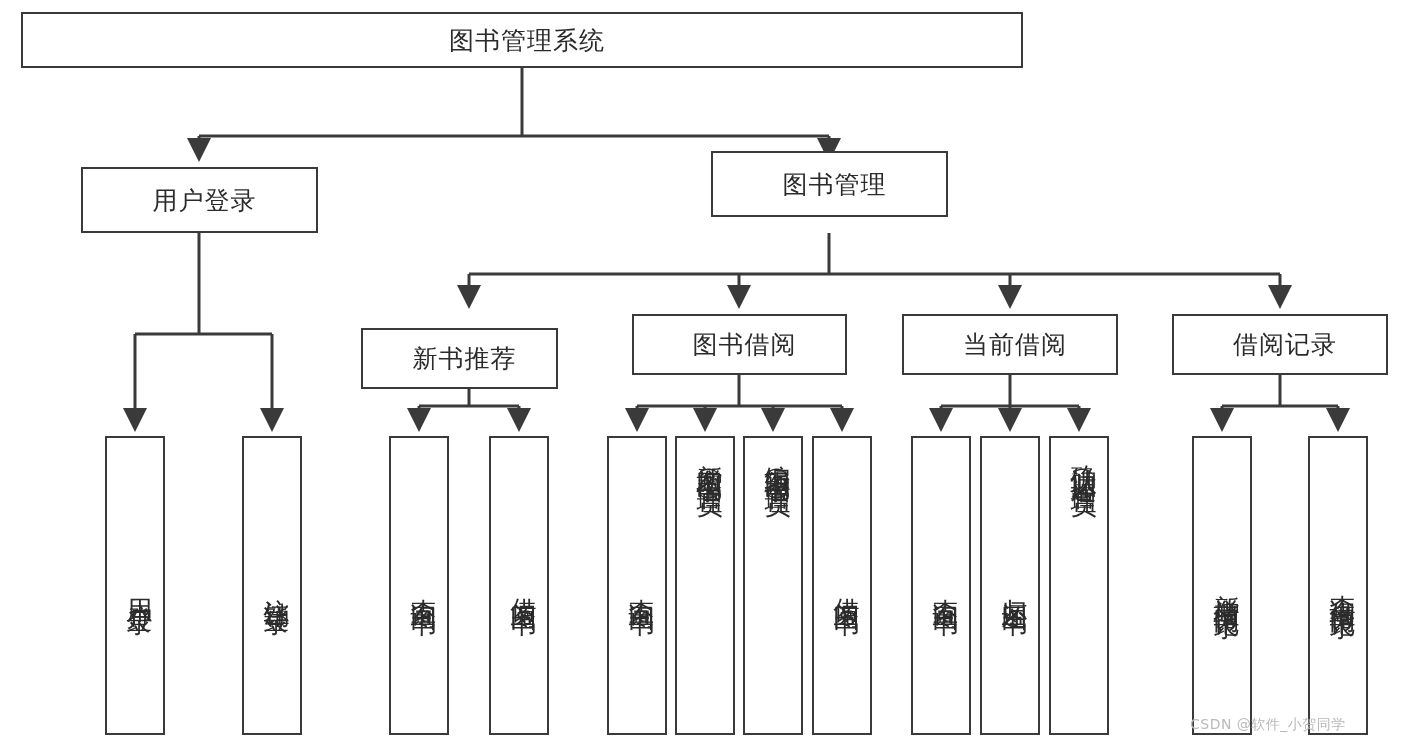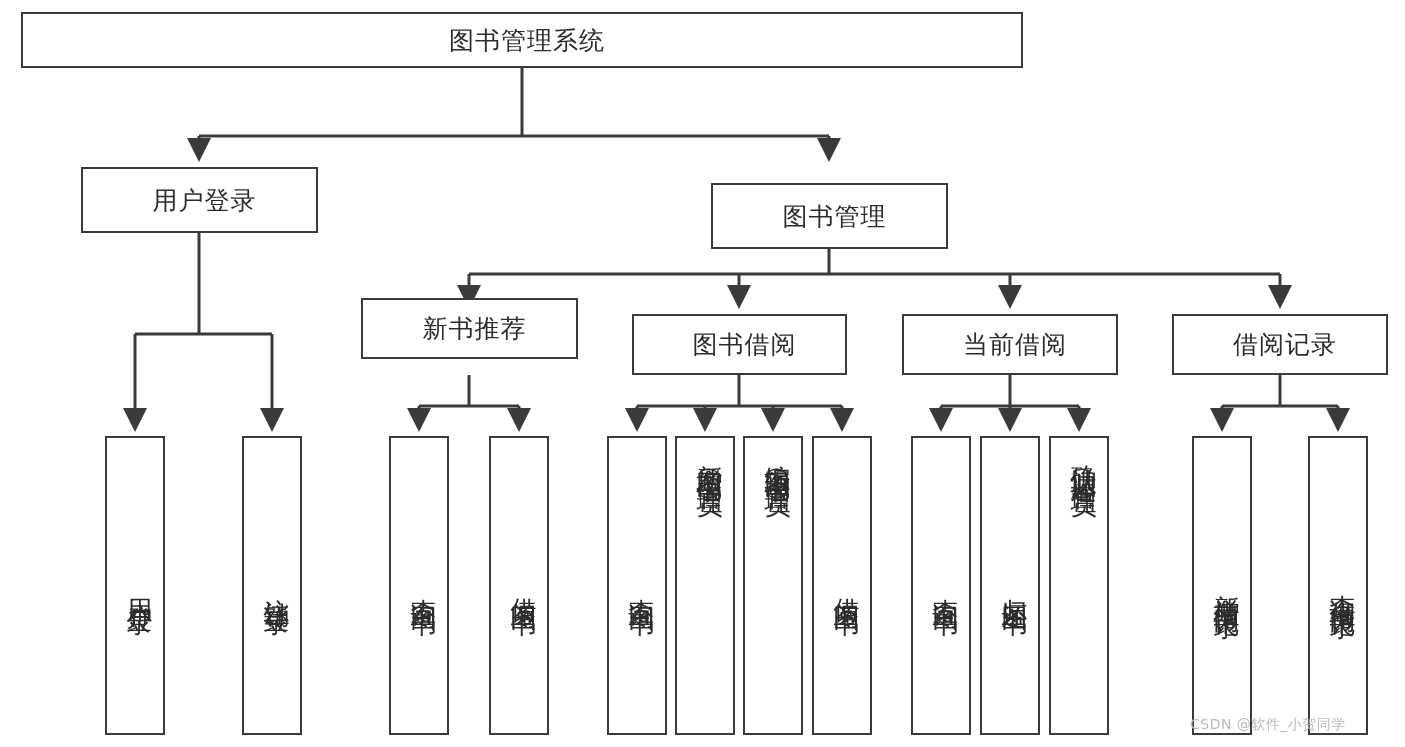--- a/index.html
+++ b/index.html
@@ -134,25 +134,25 @@
     </g>
   </svg>
 
   <div class="node h root" style="left:21px; top:12px; width:1002px; height:56px;">
     <span class="label">图书管理系统</span>
   </div>
 
   <div class="node h" style="left:81px; top:167px; width:237px; height:66px;">
     <span class="label">用户登录</span>
   </div>
-  <div class="node h" style="left:711px; top:183px; width:237px; height:66px;">
+  <div class="node h" style="left:711px; top:151px; width:237px; height:66px;">
     <span class="label">图书管理</span>
   </div>
 
-  <div class="node h" style="left:361px; top:298px; width:217px; height:61px;">
+  <div class="node h" style="left:361px; top:328px; width:197px; height:61px;">
     <span class="label">新书推荐</span>
   </div>
   <div class="node h" style="left:902px; top:314px; width:216px; height:61px;">
     <span class="label">当前借阅</span>
   </div>
   <div class="node h" style="left:632px; top:314px; width:215px; height:61px;">
     <span class="label">图书借阅</span>
   </div>
   <div class="node h" style="left:1172px; top:314px; width:216px; height:61px;">
     <span class="label">借阅记录</span>

